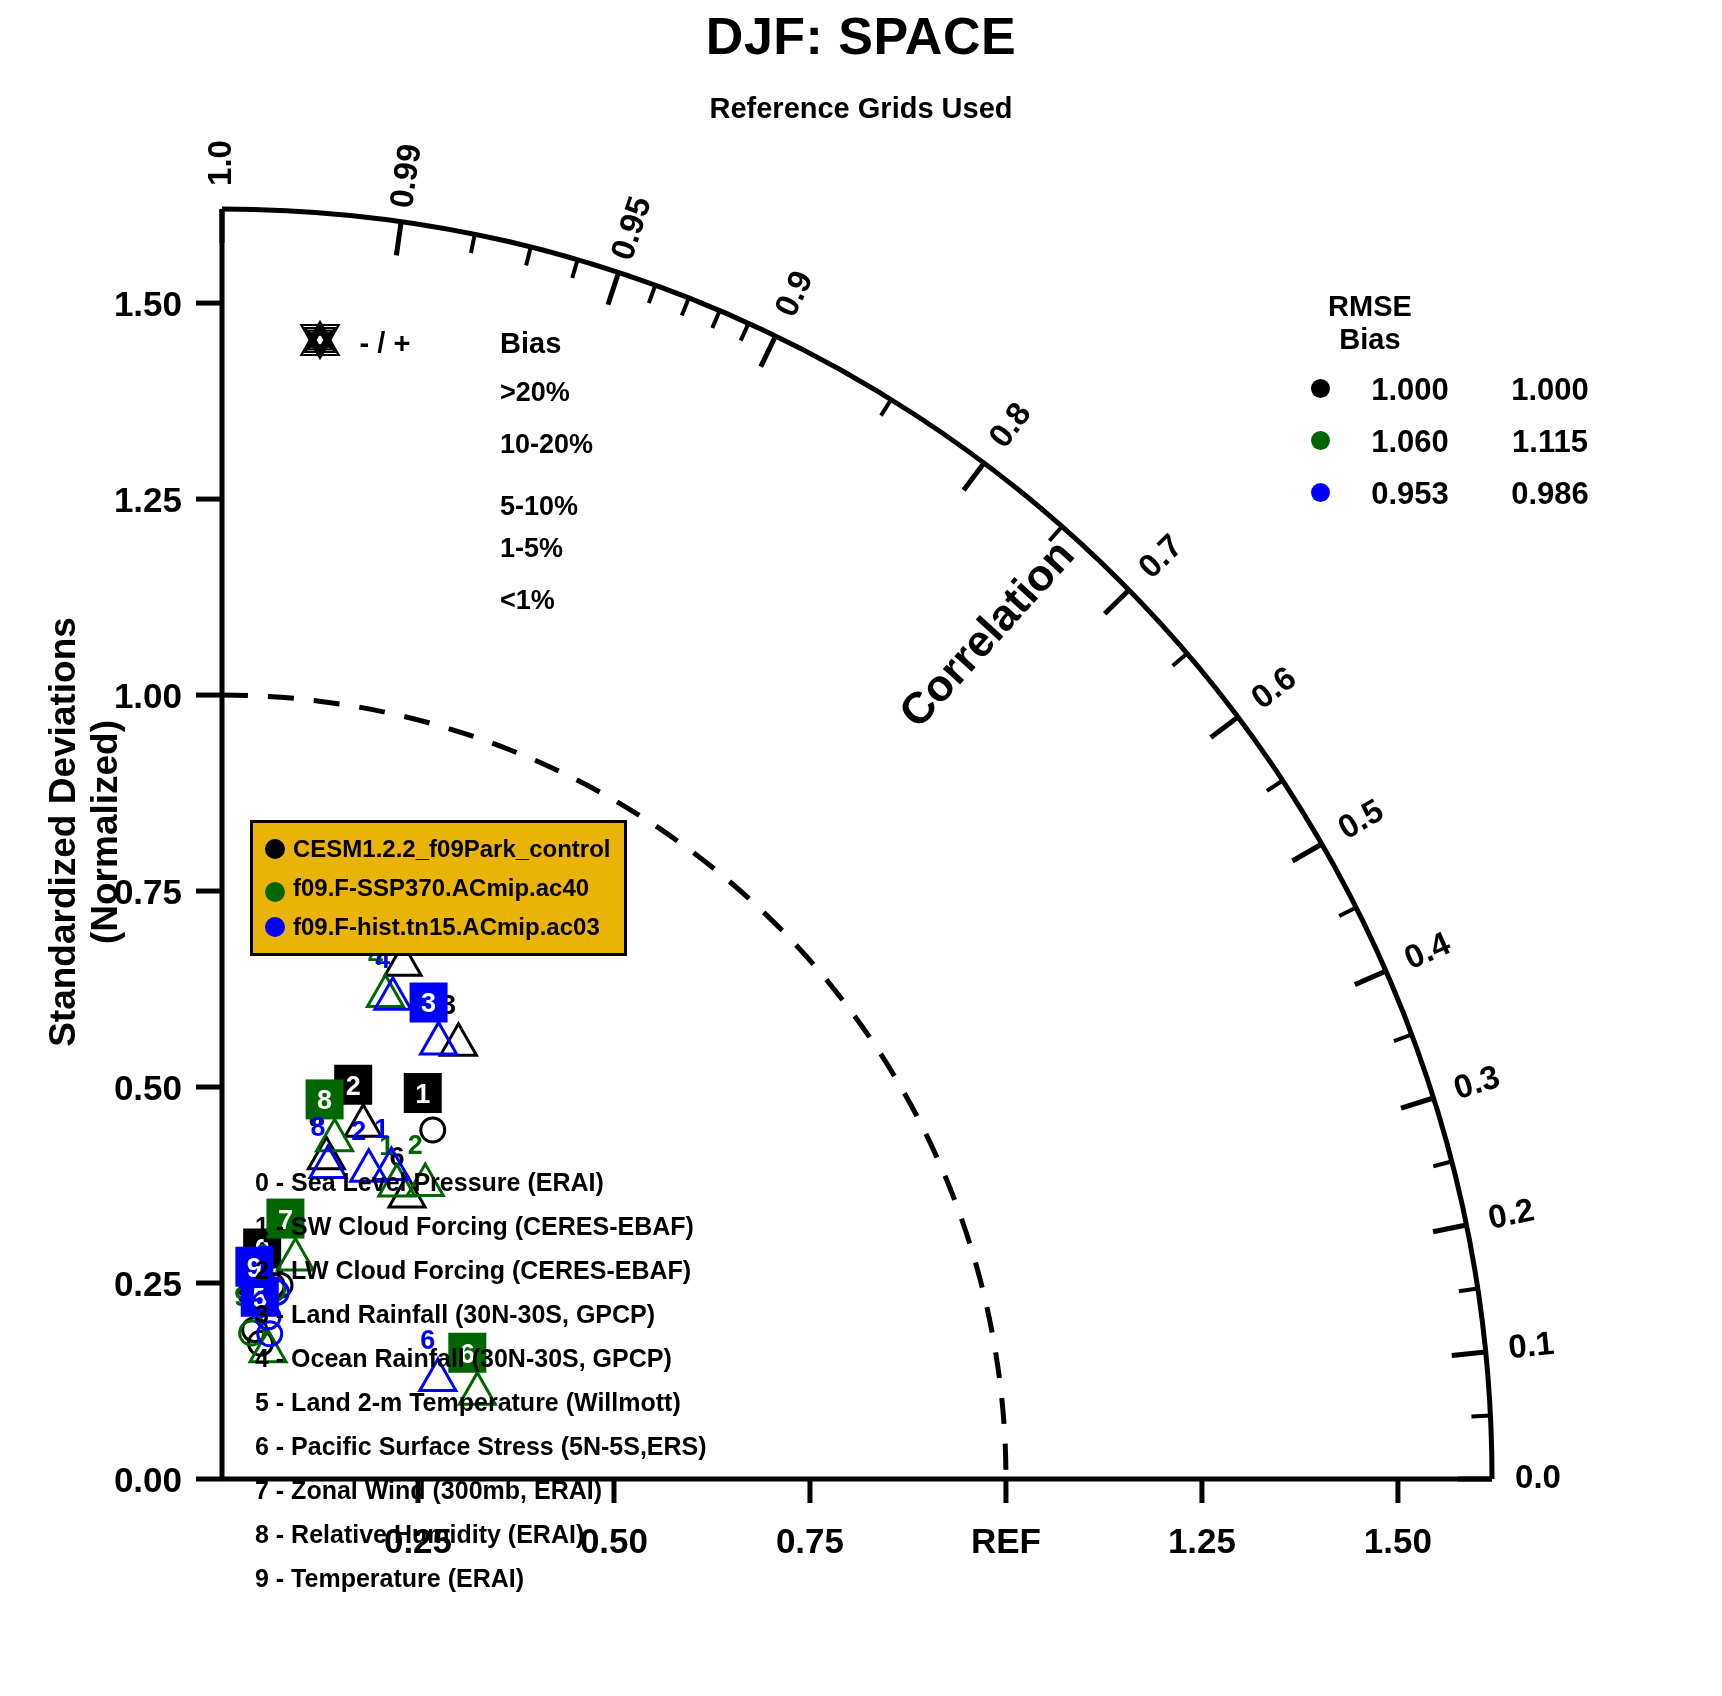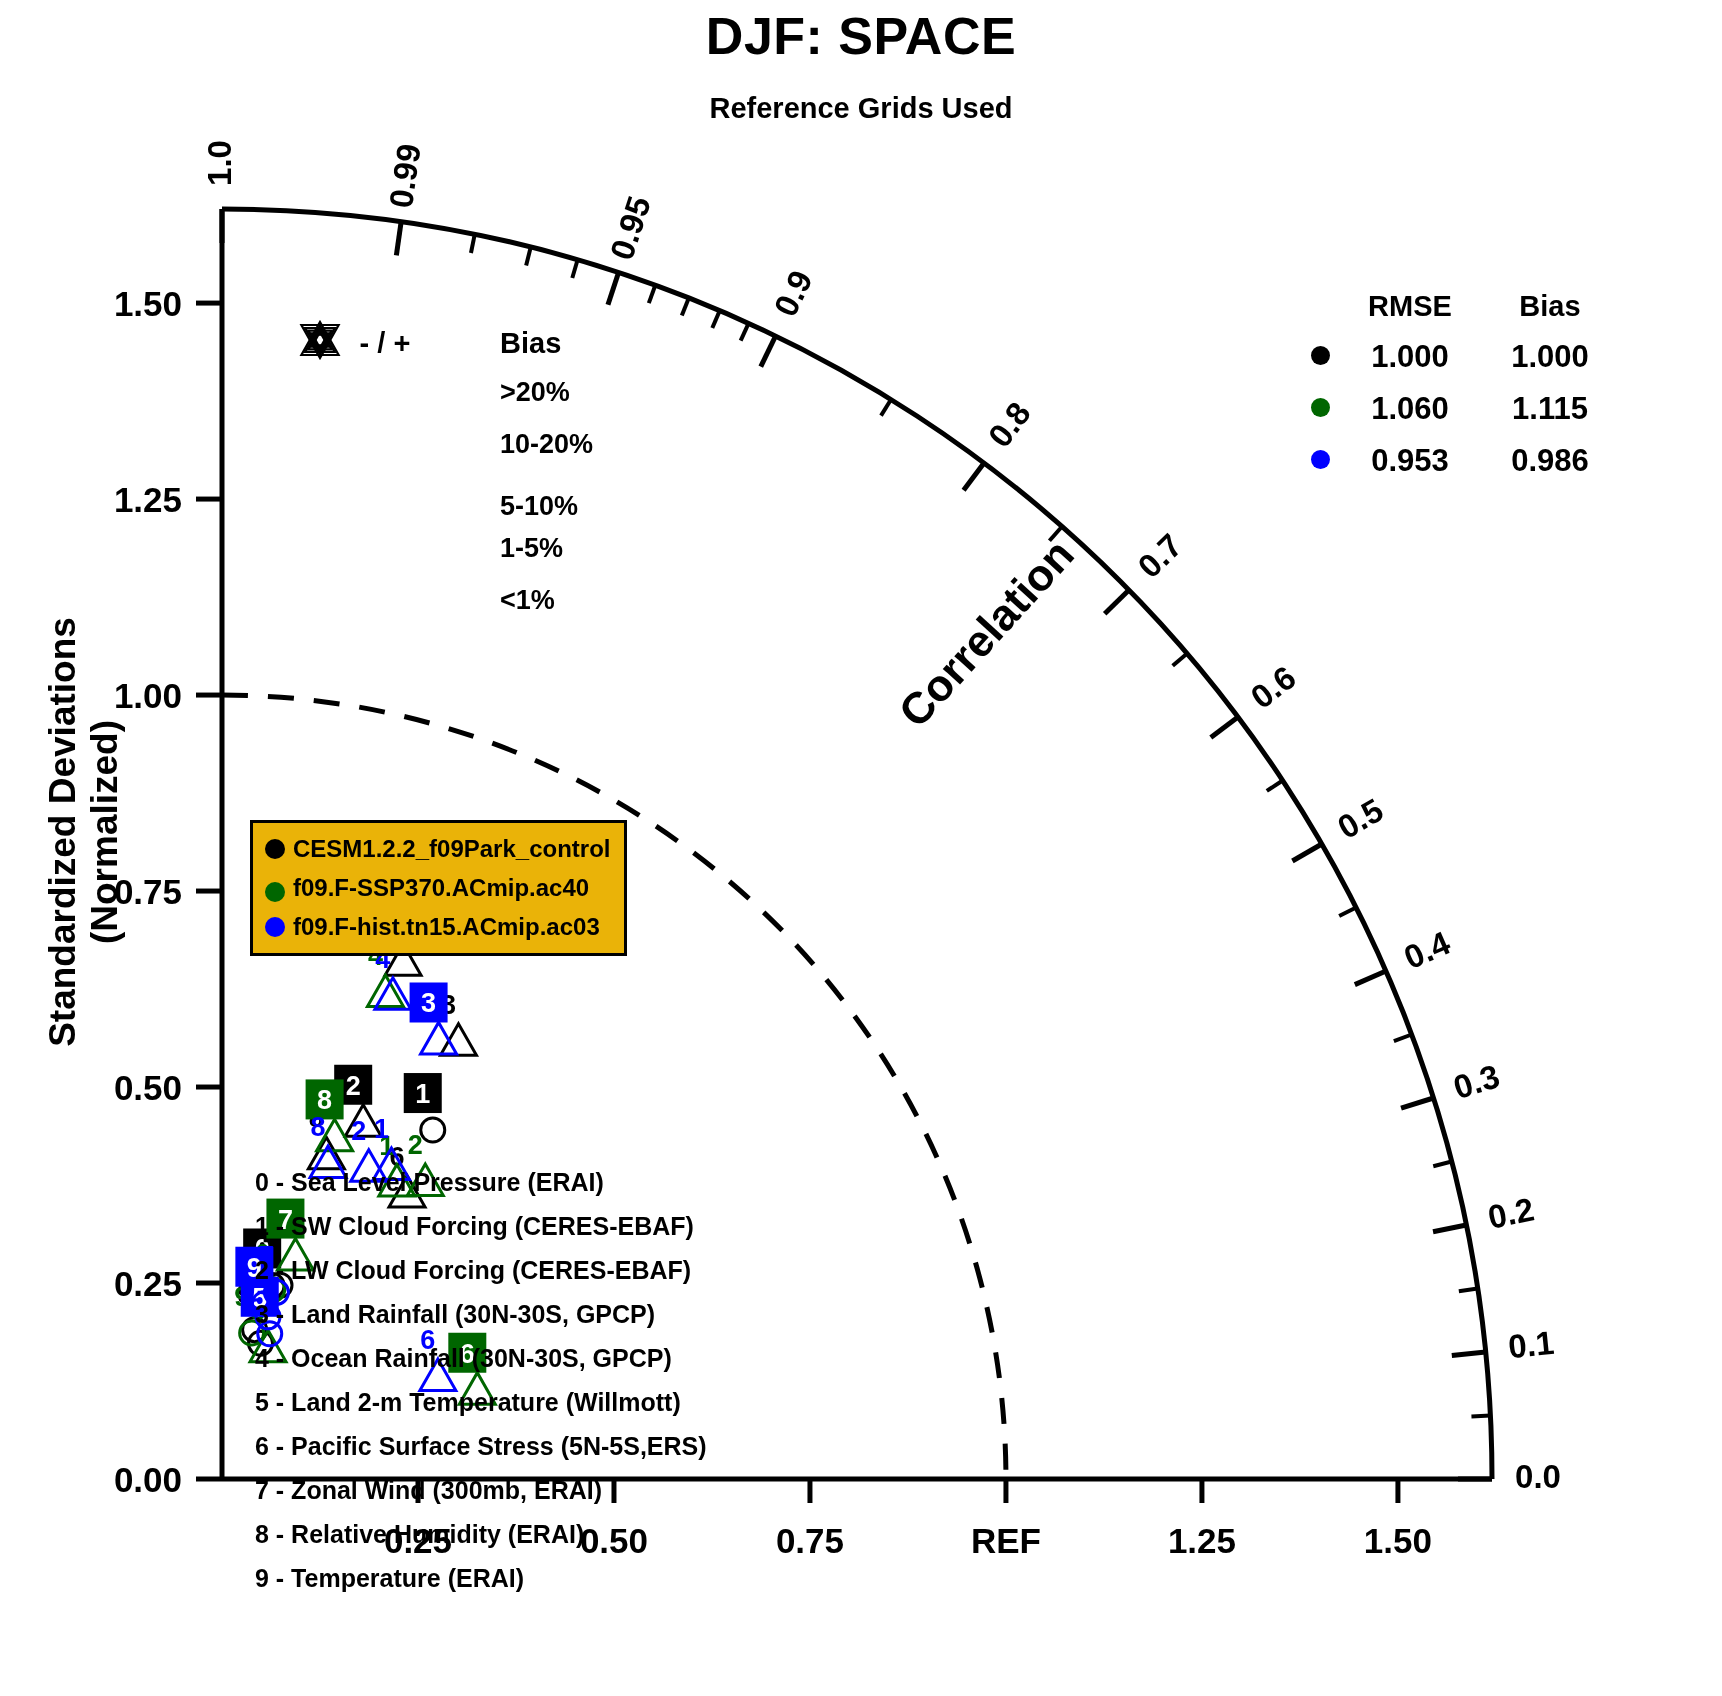--- a/index.html
+++ b/index.html
@@ -270,21 +270,21 @@
   <div>3 - Land Rainfall (30N-30S, GPCP)</div>
   <div>4 - Ocean Rainfall (30N-30S, GPCP)</div>
   <div>5 - Land 2-m Temperature (Willmott)</div>
   <div>6 - Pacific Surface Stress (5N-5S,ERS)</div>
   <div>7 - Zonal Wind (300mb, ERAI)</div>
   <div>8 - Relative Humidity (ERAI)</div>
   <div>9 - Temperature (ERAI)</div>
 </div>
 
 <div class="abs" style="left:1300px;top:290px;">
-  <div style="display:flex;">
+  <div style="display:flex;flex-direction:column;">
     <div style="width:40px;"></div>
     <div class="bias-hdr" style="width:140px;text-align:center;">RMSE</div>
     <div class="bias-hdr" style="width:140px;text-align:center;">Bias</div>
   </div>
   <div style="display:flex;align-items:center;margin-top:16px;">
     <div style="width:40px;text-align:center;"><span style="display:inline-block;width:19px;height:19px;border-radius:50%;background:#000;"></span></div>
     <div class="stat-num" style="width:140px;text-align:center;">1.000</div>
     <div class="stat-num" style="width:140px;text-align:center;">1.000</div>
   </div>
   <div style="display:flex;align-items:center;margin-top:16px;">

